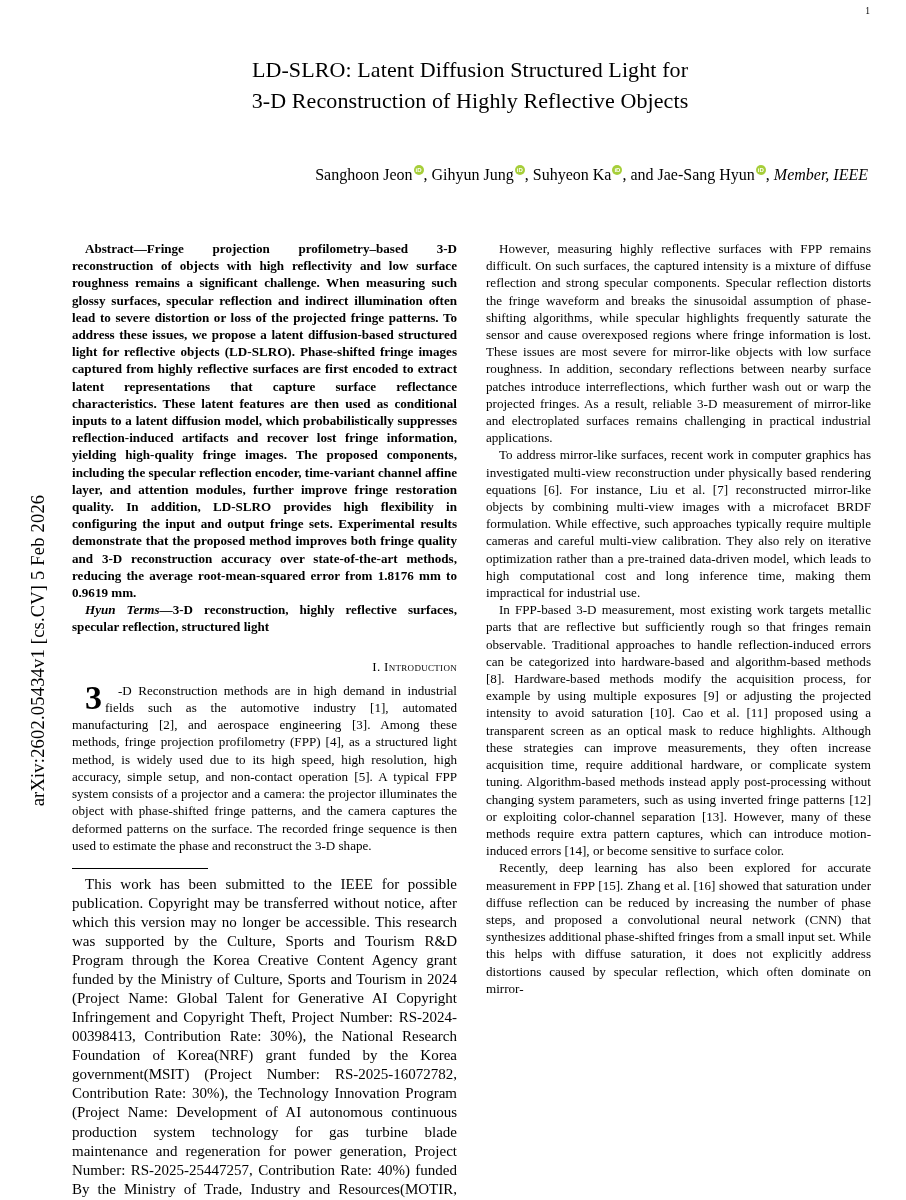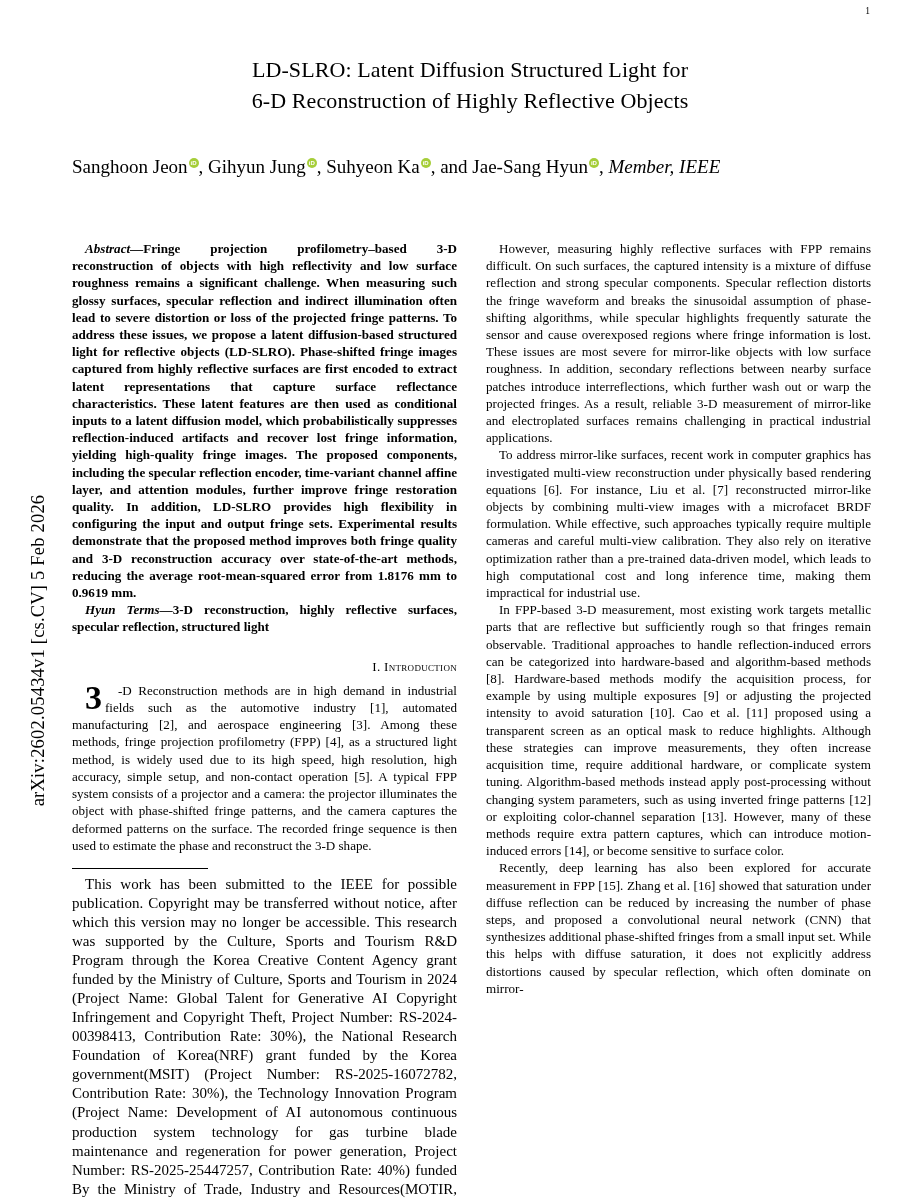--- a/index.html
+++ b/index.html
@@ -49,23 +49,23 @@
   }
   .title {
     text-align: center;
     font-size: 22px;
     line-height: 1.42;
     font-family: "Liberation Serif", serif;
     margin: 14px 0 0 0;
     letter-spacing: 0.1px;
   }
   .authors {
-    text-align: left;
-    font-size: 19px;
-    margin-top: 38px;
+    text-align: right;
+    font-size: 16px;
+    margin-top: 48px;
     line-height: 1.4;
   }
   .authors .member {
     font-style: italic;
   }
   .orcid {
     display: inline-block;
     width: 10px;
     height: 10px;
     border-radius: 50%;
@@ -106,21 +106,20 @@
     margin: 0;
     text-indent: 13px;
   }
   .abstract {
     font-weight: bold;
     text-align: justify;
     margin: 0;
     text-indent: 13px;
   }
   .abstract .lead {
-    font-style: italic;
     font-weight: bold;
   }
   .indexterms {
     font-weight: bold;
     text-align: justify;
     margin-top: 13px;
     text-indent: 13px;
   }
   .indexterms .lead {
     font-style: italic;
@@ -166,21 +165,21 @@
 
 <div class="page">
 
   <div class="page-number">1</div>
 
   <div class="arxiv-stamp">arXiv:2602.05434v1  [cs.CV]  5 Feb 2026</div>
 
   <div class="content">
     <div class="title">
       <div>LD-SLRO: Latent Diffusion Structured Light for</div>
-      <div>6-D Reconstruction of Highly Reflective Objects</div>
+      <div>3-D Reconstruction of Highly Reflective Objects</div>
     </div>
 
     <div class="authors">
       <span>Sanghoon Jeon</span><span class="orcid"></span><span>, </span><span>Gihyun Jung</span><span class="orcid"></span><span>, </span><span>Suhyeon Ka</span><span class="orcid"></span><span>, and </span><span>Jae-Sang Hyun</span><span class="orcid"></span><span>, </span><span class="member">Member, IEEE</span>
     </div>
   </div>
 
   <div class="columns">
 
     <div class="col">

